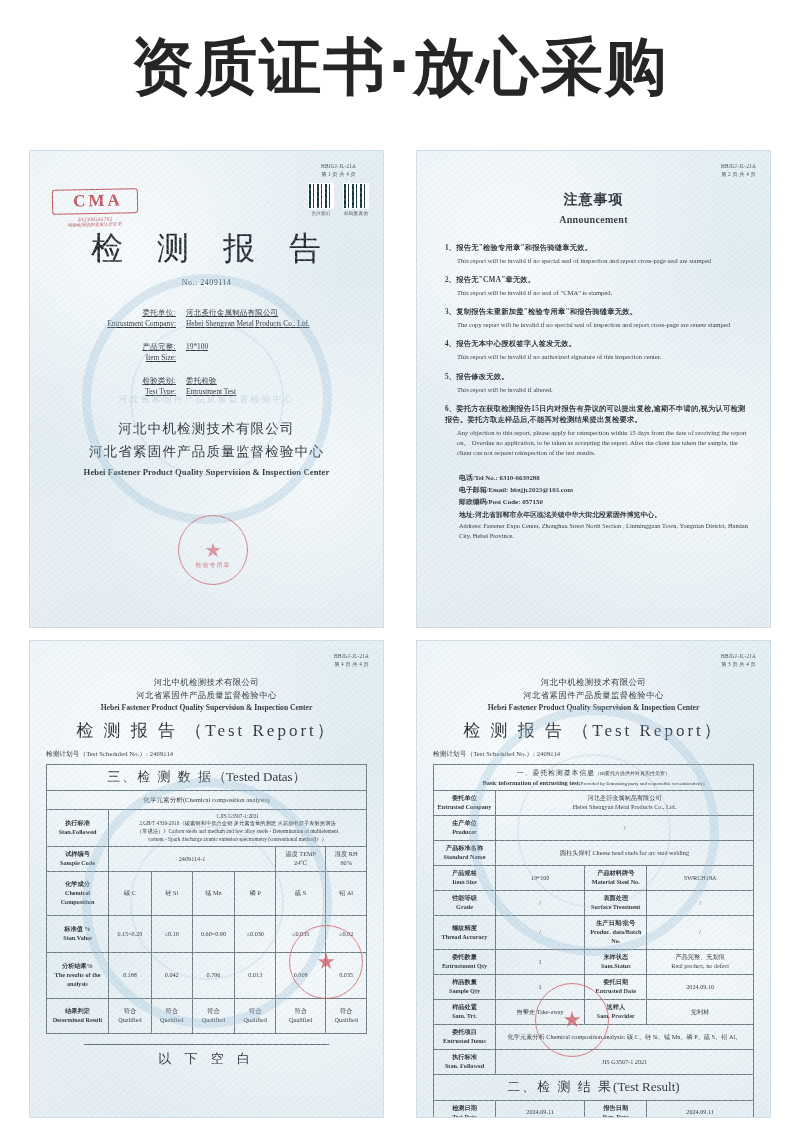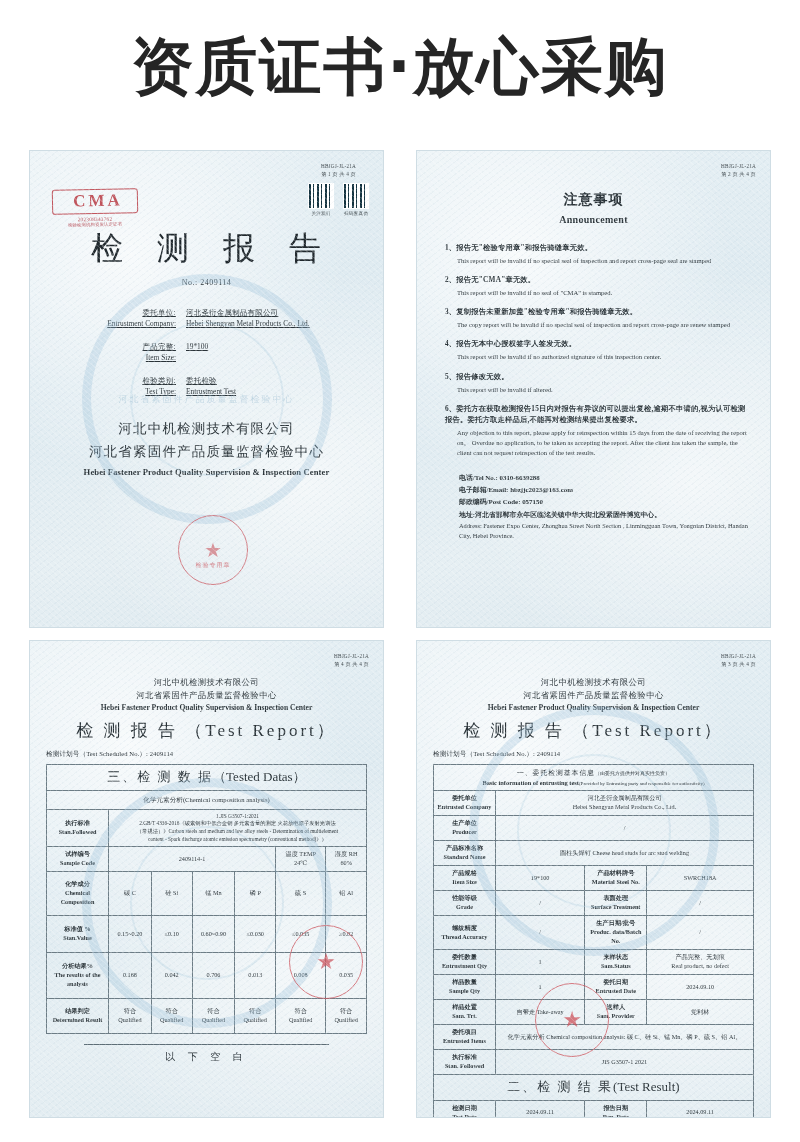--- a/index.html
+++ b/index.html
@@ -152,21 +152,21 @@
   .sched { font-size: 6.6px; margin-top: 8px; letter-spacing:.1px;}
 
   table.doc { width:100%; border-collapse: collapse; margin-top: 5px; font-size: 6.2px; }
   table.doc td { border: 0.7px solid #6c7c85; padding: 3px 3px; text-align:center; vertical-align:middle; line-height:1.45; }
   td.sect { font-size: 13px; letter-spacing:2px; padding: 4px 0; }
   td.sect .en { letter-spacing:0; }
   td.lbl { width: 62px; font-weight:700; line-height:1.5; }
   td.lft { text-align:left; padding-left:4px; }
   .blankline { text-align:center; margin-top:10px; }
   .blankline .rule { height:1px; background:#5d6d76; margin:0 38px; }
-  .blankline .t { font-size: 10px; letter-spacing: 5px; margin-top: 5px; }
+  .blankline .t { font-size: 13px; letter-spacing: 5px; margin-top: 5px; }
 
   .redstamp {
     position:absolute; width: 74px; height:74px; border-radius:50%;
     border: 1.8px solid #cf5a62; color:#cf5a62; opacity:.8;
   }
   .redstamp .star { position:absolute; left:50%; top:50%; transform:translate(-50%,-50%); font-size:22px; }
 </style>
 </head>
 <body>
 

